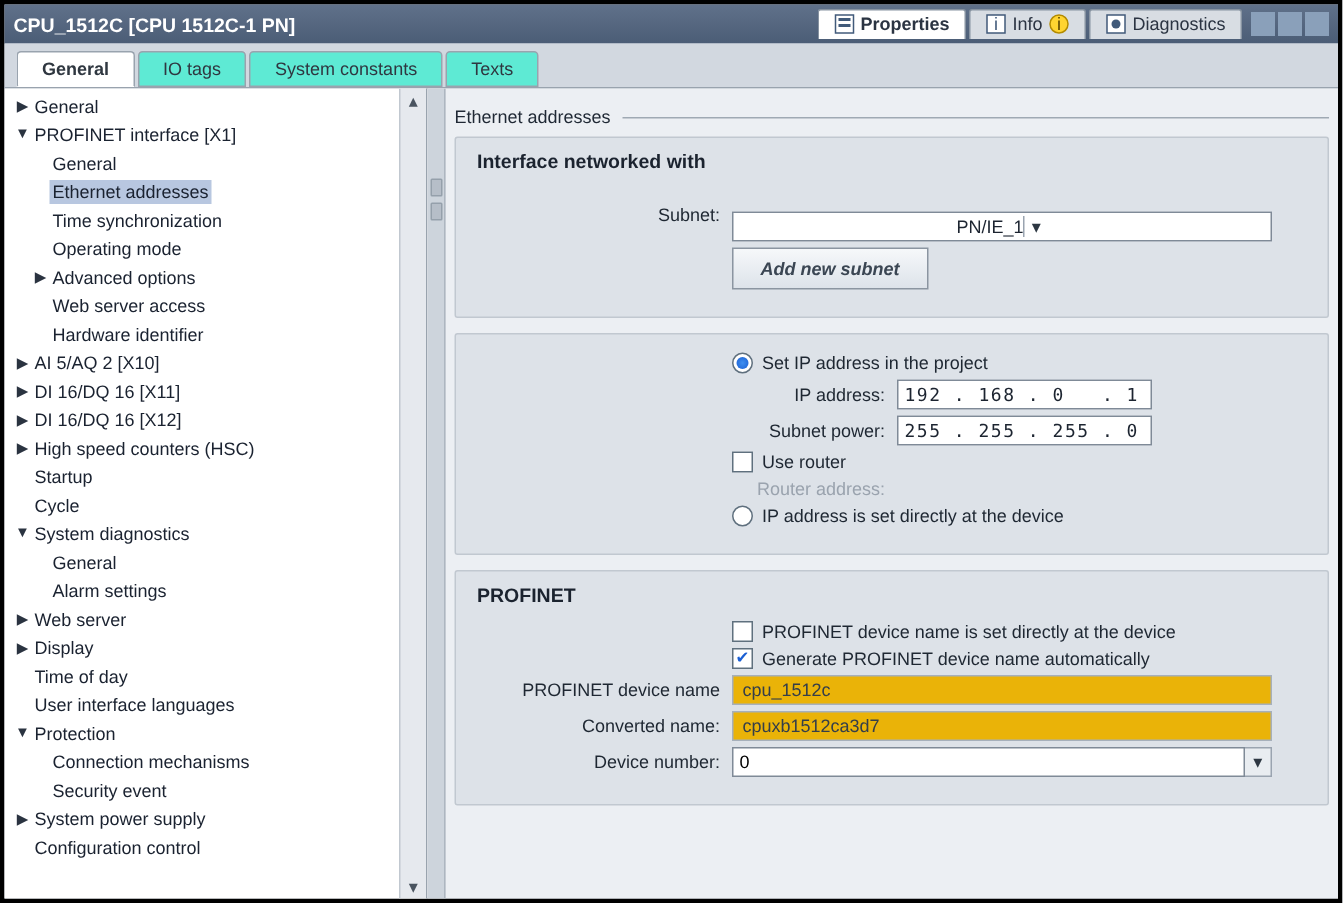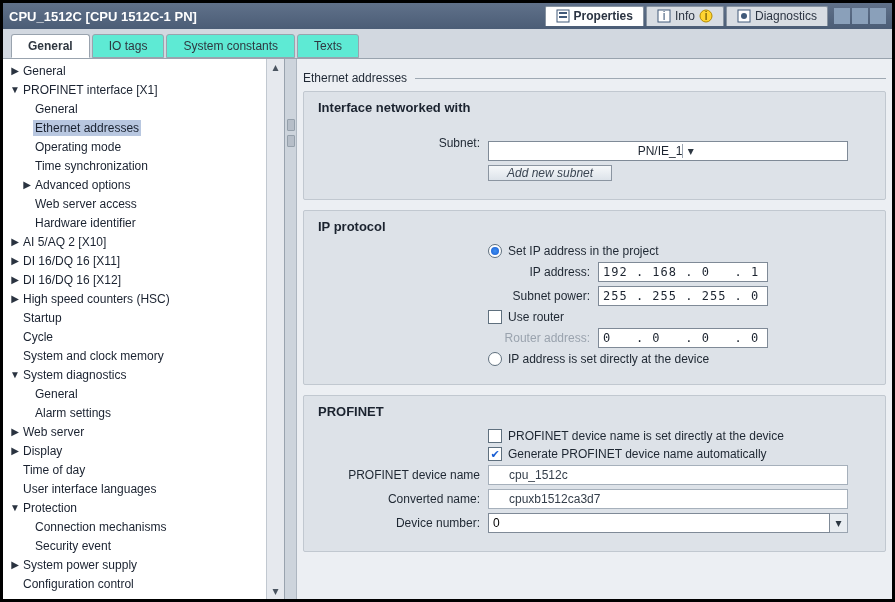--- a/index.html
+++ b/index.html
@@ -46,30 +46,30 @@
 .panel-head { font-weight:700; color:#1b232f; margin-bottom:10px; font-size:13px;}
 .form-row { display:flex; align-items:center; margin:4px 0; }
 .form-row .lbl { width: 170px; text-align:right; padding-right:8px; color:#1e2732;}
 .form-row .lbl.disabled { color:#9aa3ae;}
 .form-row .ctrl { flex:1; display:flex; align-items:center; gap:6px;}
 input[type=text].field, .combo, input[type=text].ip {
   border:1px solid #7f8a97; background:#fff; height:20px; padding:0 4px; color:#1c2430;
 }
 .combo { width: 360px; display:flex; align-items:center; justify-content:center; cursor:pointer;margin-top:16px;}
 .combo .dd { width:16px; text-align:center; border-left:1px solid #9aa4b0; color:#2d3742;}
-.btn { height:16px; border:1px solid #8b95a1; background:linear-gradient(#f6f8fa,#dde3ea); padding:0 18px; color:#3b4653; cursor:pointer; font-style:italic;}
+.btn { height:28px; border:1px solid #8b95a1; background:linear-gradient(#f6f8fa,#dde3ea); padding:0 18px; color:#3b4653; cursor:pointer; font-style:italic;font-weight:bold;}
 .ip { width:170px; font-family: "Consolas", monospace; letter-spacing:1px;}
 .ip.disabled { color:#9aa3ae; background:#f0f2f5;}
 .radio, .check { width:14px; height:14px; border:1px solid #5f707e; background:#fff; display:inline-flex; align-items:center; justify-content:center; cursor:pointer; flex:0 0 auto;}
 .radio { border-radius:50%; }
 .radio.checked::after { content:""; width:8px; height:8px; border-radius:50%; background:radial-gradient(circle,#3f8ff0,#1a5fd4);}
 .check.checked { background:#fff;}
 .check.checked::after { content:"✔"; color:#1a5fd4; font-size:11px; line-height:11px;}
 .opt-text { color:#1e2732; }
-.readonly-box { border:1px solid #a6b0bb; background:#ffffff; height:20px; padding:0 20px; display:flex; align-items:center; color:#343e4a; width:360px;}
+.readonly-box { border:1px solid #a6b0bb; background:#eab308; height:20px; padding:0 6px; display:flex; align-items:center; color:#343e4a; width:360px;}
 .num-combo { width:360px; display:flex;}
 .num-combo input { flex:1; border:1px solid #7f8a97; height:20px; padding:0 4px;}
 .num-combo .dd { width:18px; border:1px solid #9aa4b0; border-left:none; display:flex; align-items:center; justify-content:center; background:#e9edf1; cursor:pointer; color:#2d3742;}
 svg { display:block; }
 </style>
 </head>
 <body>
 
 <div class="window">
 
@@ -151,31 +151,31 @@
             </li>
             <li>
               <div class="tree-row indent-1 selected">
                 <span class="toggle"></span>
                 <span class="label">Ethernet addresses</span>
               </div>
             </li>
             <li>
               <div class="tree-row indent-1">
                 <span class="toggle"></span>
+                <span class="label">Time synchronization</span>
+              </div>
+            </li>
+            <li>
+              <div class="tree-row indent-1">
+                <span class="toggle"></span>
                 <span class="label">Operating mode</span>
               </div>
             </li>
             <li>
               <div class="tree-row indent-1">
-                <span class="toggle"></span>
-                <span class="label">Time synchronization</span>
-              </div>
-            </li>
-            <li>
-              <div class="tree-row indent-1">
                 <span class="toggle">▶</span>
                 <span class="label">Advanced options</span>
               </div>
             </li>
             <li>
               <div class="tree-row indent-1">
                 <span class="toggle"></span>
                 <span class="label">Web server access</span>
               </div>
             </li>
@@ -212,26 +212,20 @@
             <li>
               <div class="tree-row indent-0">
                 <span class="toggle"></span>
                 <span class="label">Startup</span>
               </div>
             </li>
             <li>
               <div class="tree-row indent-0">
                 <span class="toggle"></span>
                 <span class="label">Cycle</span>
-              </div>
-            </li>
-            <li>
-              <div class="tree-row indent-0">
-                <span class="toggle"></span>
-                <span class="label">System and clock memory</span>
               </div>
             </li>
             <li>
               <div class="tree-row indent-0">
                 <span class="toggle">▼</span>
                 <span class="label">System diagnostics</span>
               </div>
             </li>
             <li>
               <div class="tree-row indent-1">
@@ -333,21 +327,20 @@
           </div>
           <div class="form-row">
             <div class="lbl"></div>
             <div class="ctrl">
               <button class="btn">Add new subnet</button>
             </div>
           </div>
         </div>
 
         <div class="panel">
-          <div class="panel-head">IP protocol</div>
 
           <div class="form-row">
             <div class="lbl"></div>
             <div class="ctrl">
               <span class="radio checked"></span>
               <span class="opt-text">Set IP address in the project</span>
             </div>
           </div>
           <div class="form-row">
             <div class="lbl" style="width:280px">IP address:</div>
@@ -363,23 +356,20 @@
           </div>
           <div class="form-row">
             <div class="lbl"></div>
             <div class="ctrl">
               <span class="check"></span>
               <span class="opt-text">Use router</span>
             </div>
           </div>
           <div class="form-row">
             <div class="lbl disabled" style="width:280px">Router address:</div>
-            <div class="ctrl">
-                <input type="text" class="ip disabled" disabled="" value="0   . 0   . 0   . 0" style="">
-              </div>
           </div>
           <div class="form-row">
             <div class="lbl"></div>
             <div class="ctrl">
               <span class="radio"></span>
               <span class="opt-text">IP address is set directly at the device</span>
             </div>
           </div>
         </div>
 

